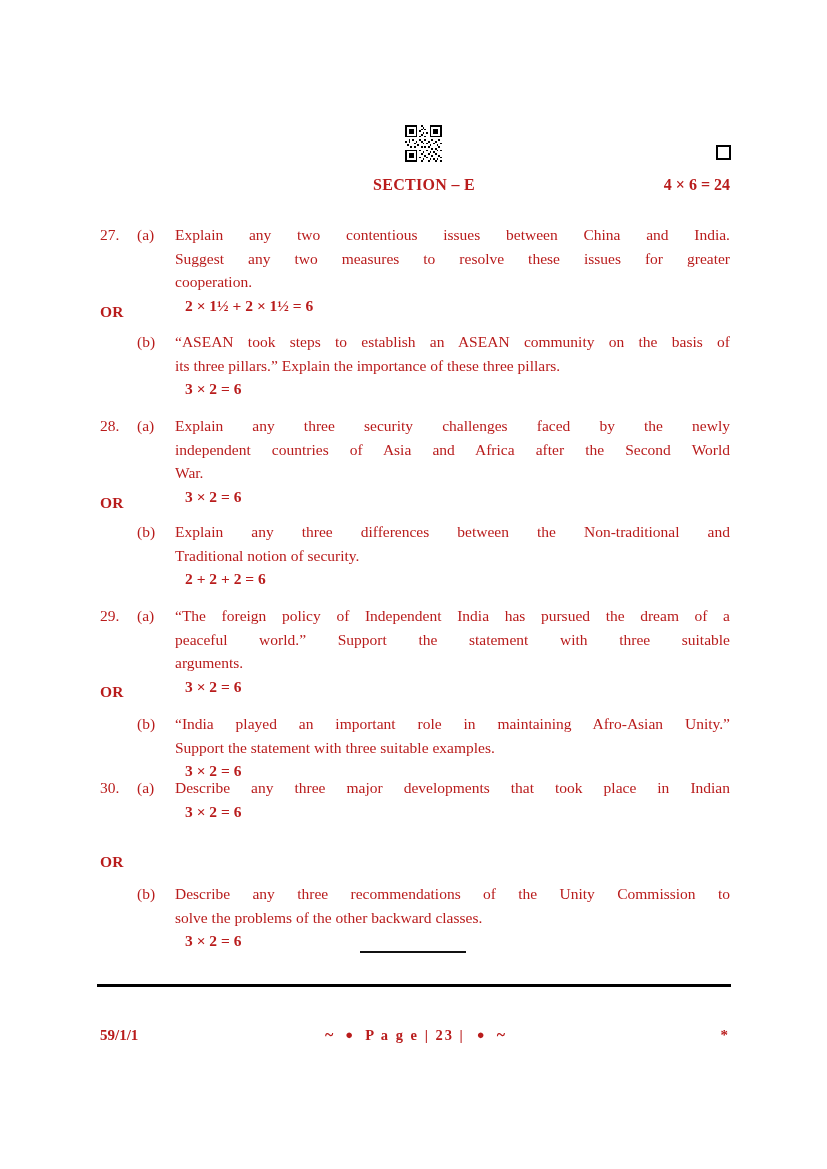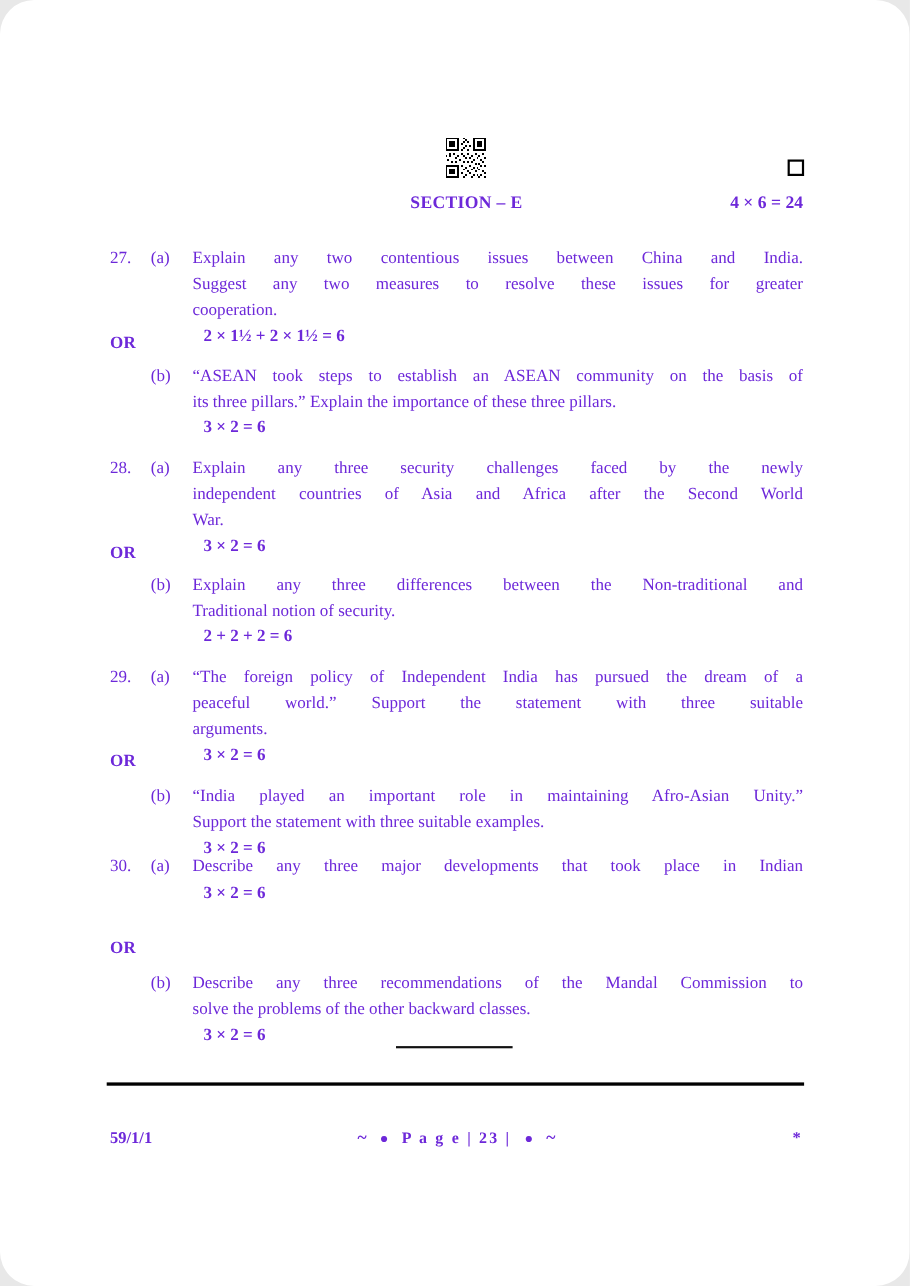--- a/index.html
+++ b/index.html
@@ -1,24 +1,23 @@
 <!DOCTYPE html>
 <html><head>
 <meta charset="utf-8">
 <style>
   html,body { margin:0; padding:0; background:#e8e8e8; }
   .page {
     position:relative;
     width:827px; height:1169px;
     margin:0 auto;
     background:#ffffff;
-    color:#6d28d9;
+    color:#b91c1c;
     font-family:"Liberation Serif","DejaVu Serif",serif;
     overflow:hidden;
-    border-radius:31px;
   }
   .qr { position:absolute; left:405px; top:125px; width:37px; height:37px; }
   .reg-square {
     position:absolute; left:716px; top:145px;
     width:11px; height:11px;
     border:2.5px solid #000;
     background:#fff;
   }
   .section-header {
     position:absolute; left:100px; top:173px; width:630px; height:24px;
@@ -177,21 +176,21 @@
       </div>
     </div>
   </div>
 
   <div class="or-row" style="top:850px">OR</div>
 
   <div class="q" style="top:882px">
     <div class="qnum"></div>
     <div class="qlabel">(b)</div>
     <div class="qbody">
-      <div class="jline">Describe any three recommendations of the Mandal Commission to</div>
+      <div class="jline">Describe any three recommendations of the Unity Commission to</div>
       <div class="lastline">
         <span class="ltext">solve the problems of the other backward classes.</span>
         <span class="marks">3 × 2 = 6</span>
       </div>
     </div>
   </div>
 
   <div class="end-line"></div>
 
   <div class="footer-rule"></div>

